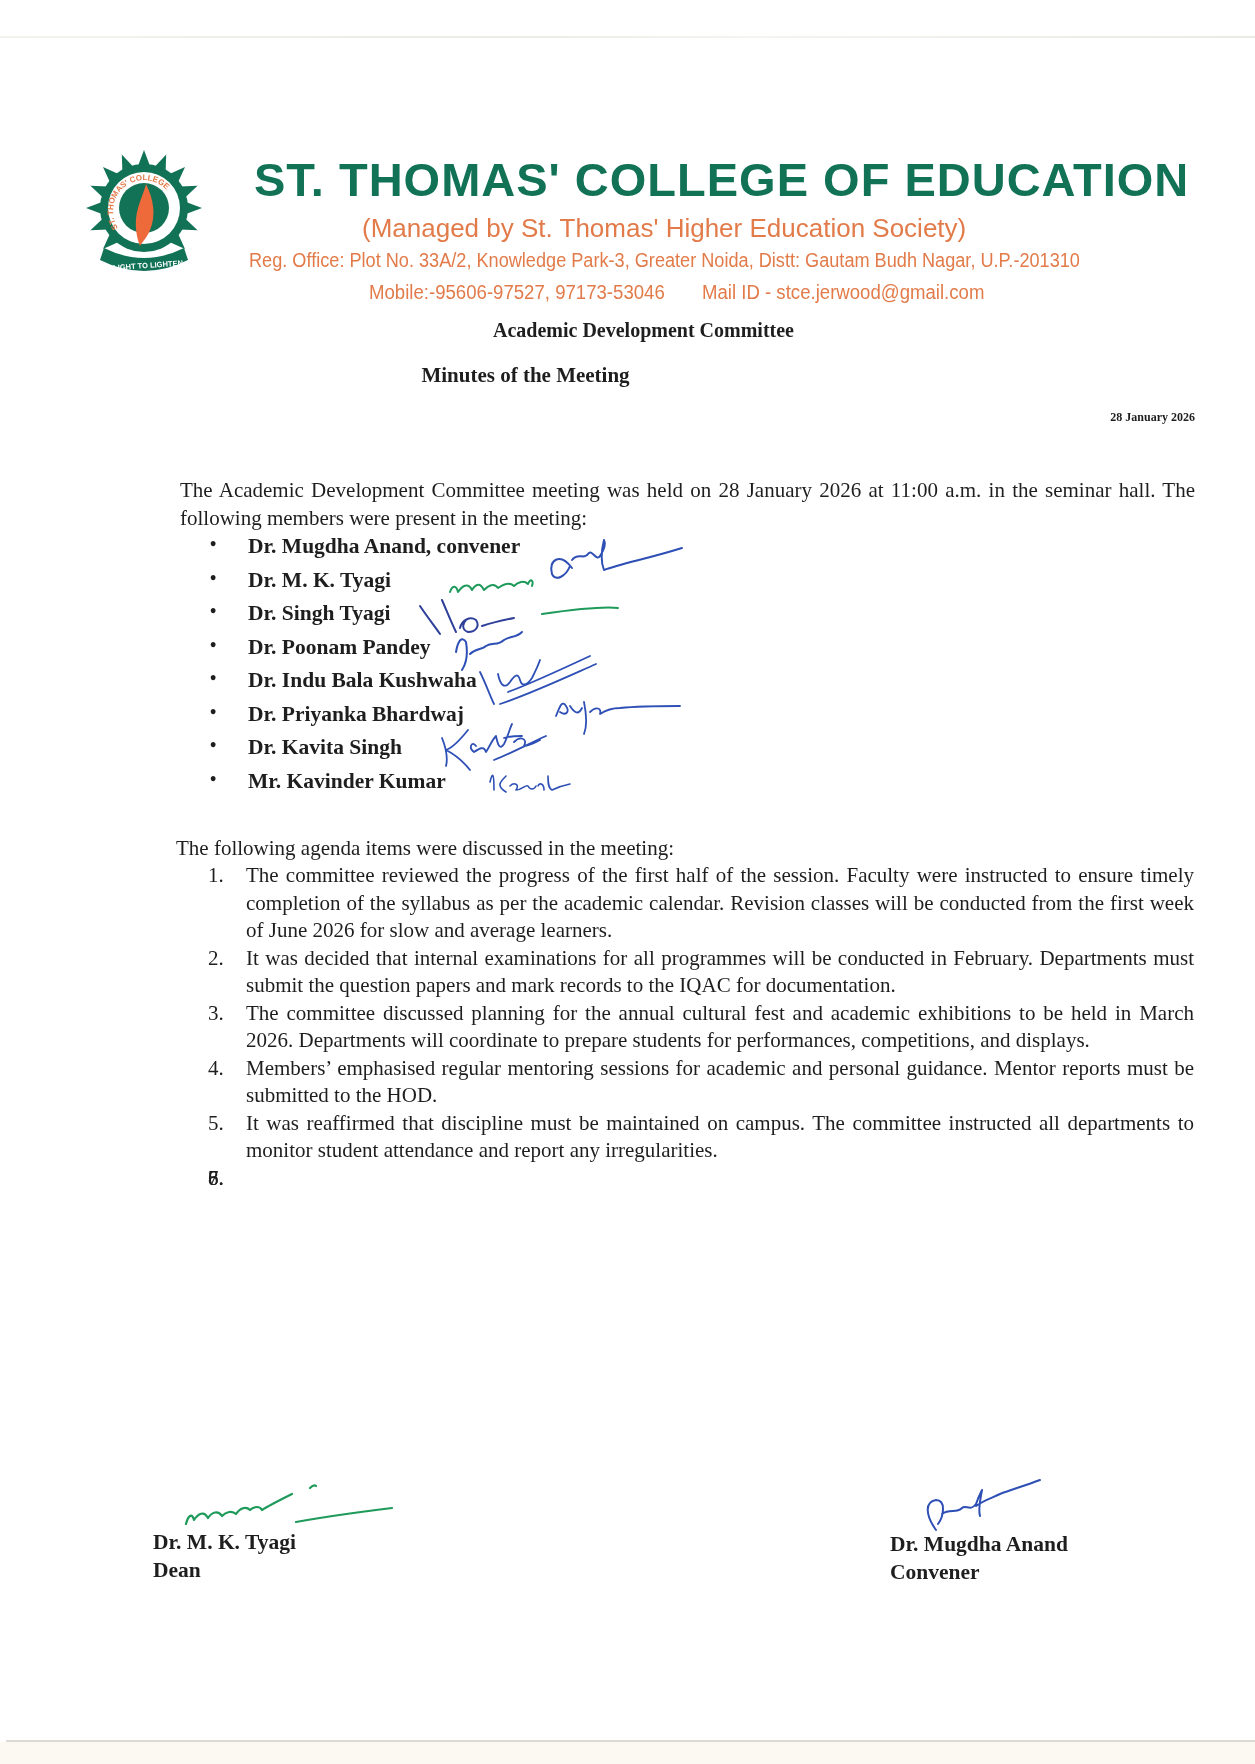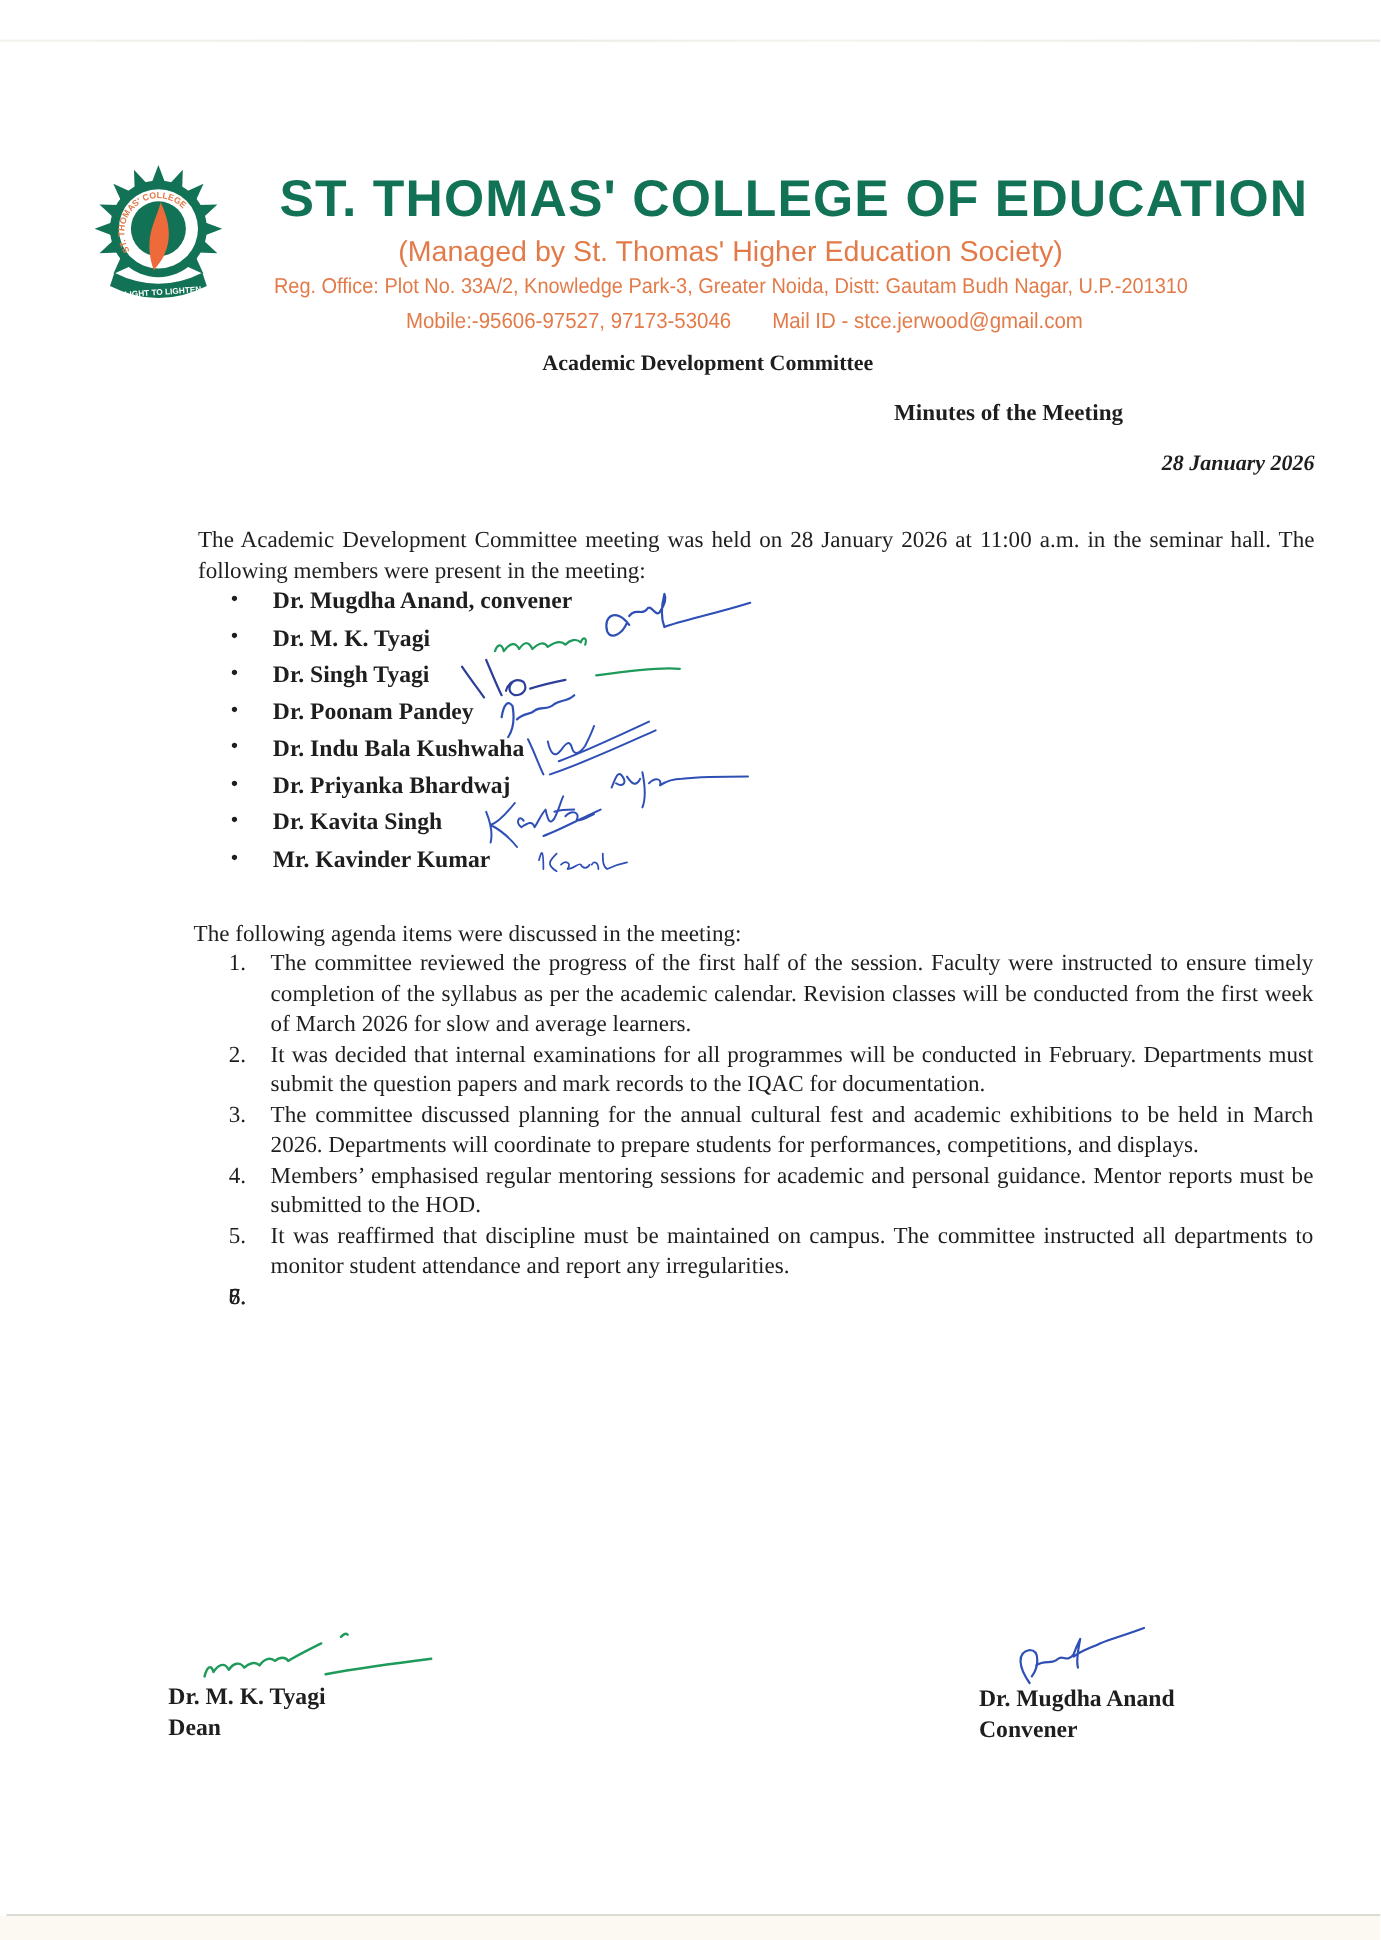--- a/index.html
+++ b/index.html
@@ -10,22 +10,22 @@
 
   
   .logo { position: absolute; left: 78px; top: 148px; width: 132px; height: 132px; }
   .title { position: absolute; left: 254px; top: 152px; font-family: "Liberation Sans", sans-serif; font-weight: 700; font-size: 47px; letter-spacing: 1px; color: #127256; white-space: nowrap; transform: scaleX(1.0); transform-origin: left; }
   .subtitle { position: absolute; left: 362px; top: 213px; font-family: "Liberation Sans", sans-serif; font-size: 26px; color: #e27b49; white-space: nowrap; }
   .regoffice { position: absolute; left: 249px; top: 249px; font-family: "Liberation Sans", sans-serif; font-size: 19.5px; color: #e27b49; white-space: nowrap; transform: scaleX(0.93); transform-origin: left; }
   .contact { position: absolute; left: 369px; top: 281px; font-family: "Liberation Sans", sans-serif; font-size: 20px; color: #e27b49; white-space: nowrap; transform: scaleX(0.93); transform-origin: left; }
   .contact .gap { display: inline-block; width: 40px; }
 
   .committee { position: absolute; left: 16px; width: 1255px; top: 319px; text-align: center; font-weight: 700; font-size: 20px; }
-  .minutes-title { position: absolute; left: 0; width: 1021px; top: 363px; text-align: right; font-weight: 700; font-size: 21px; padding-left: 30px; box-sizing: border-box; }
-  .date { position: absolute; right: 60px; top: 410px; font-weight: 700; font-size: 20px; font-style: italic; }
+  .minutes-title { position: absolute; left: 0; width: 1021px; top: 363px; text-align: center; font-weight: 700; font-size: 21px; padding-left: 30px; box-sizing: border-box; }
+  .date { position: absolute; right: 60px; top: 410px; font-weight: 700; font-size: 12px; }
 
   .intro { position: absolute; left: 180px; top: 476px; width: 1015px; font-size: 21px; line-height: 28px; text-align: justify; }
 
   .members { position: absolute; left: 210px; top: 534px; margin: 0; padding: 0; list-style: none; }
   .members li { position: relative; height: 33.5px; font-weight: 700; font-size: 21.5px; white-space: nowrap; }
   .members .bullet { position: absolute; left: 0; top: 0; font-size: 18px; }
   .members .name { position: absolute; left: 38px; top: 0; }
 
   .sig-svg { position: absolute; left: 0; top: 0; pointer-events: none; }
 
@@ -128,21 +128,21 @@
     <path d="M456,652 C458,640 462,636 466,642 C468,654 466,664 462,670 M470,654 C476,648 482,650 486,646 C492,642 498,646 504,640 C510,636 516,638 522,632" stroke="#2e4fb5" stroke-width="2"></path>
     <path d="M480,672 C486,684 490,696 494,704 M498,674 C500,684 504,690 510,682 C514,676 518,672 520,680 C522,688 528,684 532,678 C536,670 538,666 540,660 M508,692 C530,684 560,670 590,656 M500,704 C530,694 560,680 596,664" stroke="#2e4fb5" stroke-width="1.8"></path>
     <path d="M556,716 C560,706 562,700 566,706 C570,712 566,716 560,712 M570,706 C574,712 578,716 582,708 M584,702 C586,712 588,724 584,734 M590,712 C596,706 602,708 600,714 C606,710 612,708 620,708 C640,706 660,706 680,706" stroke="#2e4fb5" stroke-width="1.8"></path>
     <path d="M442,738 C446,748 448,758 446,766 M468,730 C460,740 452,748 446,750 C454,754 462,760 470,770 M476,746 C472,740 468,748 474,752 C480,748 484,746 486,752 C490,746 492,740 496,736 C498,746 500,750 504,744 C508,736 510,728 512,724 M504,738 C510,736 516,736 522,736 M514,742 C520,736 528,738 524,746 C530,746 536,742 540,740 M494,760 C510,754 528,744 546,736" stroke="#2e4fb5" stroke-width="1.8"></path>
     <path d="M490,782 C492,774 494,770 494,790 M506,776 C500,782 496,786 506,792 M510,786 C514,782 520,784 516,790 C522,790 526,784 528,786 C530,790 534,790 536,786 M538,786 C540,782 544,784 544,790 M548,776 C548,782 548,788 552,790 C556,788 560,786 570,784" stroke="#2e4fb5" stroke-width="1.6"></path>
   </g>
 </svg>
 
 <div class="agenda-intro">The following agenda items were discussed in the meeting:</div>
 <ol class="agenda">
-  <li><span class="num">1.</span><span>The committee reviewed the progress of the first half of the session. Faculty were instructed to ensure timely completion of the syllabus as per the academic calendar. Revision classes will be conducted from the first week of March 2026 for slow and average learners.</span></li>
+  <li><span class="num">1.</span><span>The committee reviewed the progress of the first half of the session. Faculty were instructed to ensure timely completion of the syllabus as per the academic calendar. Revision classes will be conducted from the first week of June 2026 for slow and average learners.</span></li>
   <li><span class="num">2.</span><span>It was decided that internal examinations for all programmes will be conducted in February. Departments must submit the question papers and mark records to the IQAC for documentation.</span></li>
   <li><span class="num">3.</span><span>The committee discussed planning for the annual cultural fest and academic exhibitions to be held in March 2026. Departments will coordinate to prepare students for performances, competitions, and displays.</span></li>
   <li><span class="num">4.</span><span>Members’ emphasised regular mentoring sessions for academic and personal guidance. Mentor reports must be submitted to the HOD.</span></li>
   <li><span class="num">5.</span><span>It was reaffirmed that discipline must be maintained on campus. The committee instructed all departments to monitor student attendance and report any irregularities.</span></li>
   <li><span class="num">6.</span></li>
   <li><span class="num">7.</span></li>
   <li><span class="num">8.</span></li>
 </ol>
 
 <svg class="sig-svg" width="1255" height="1764">

